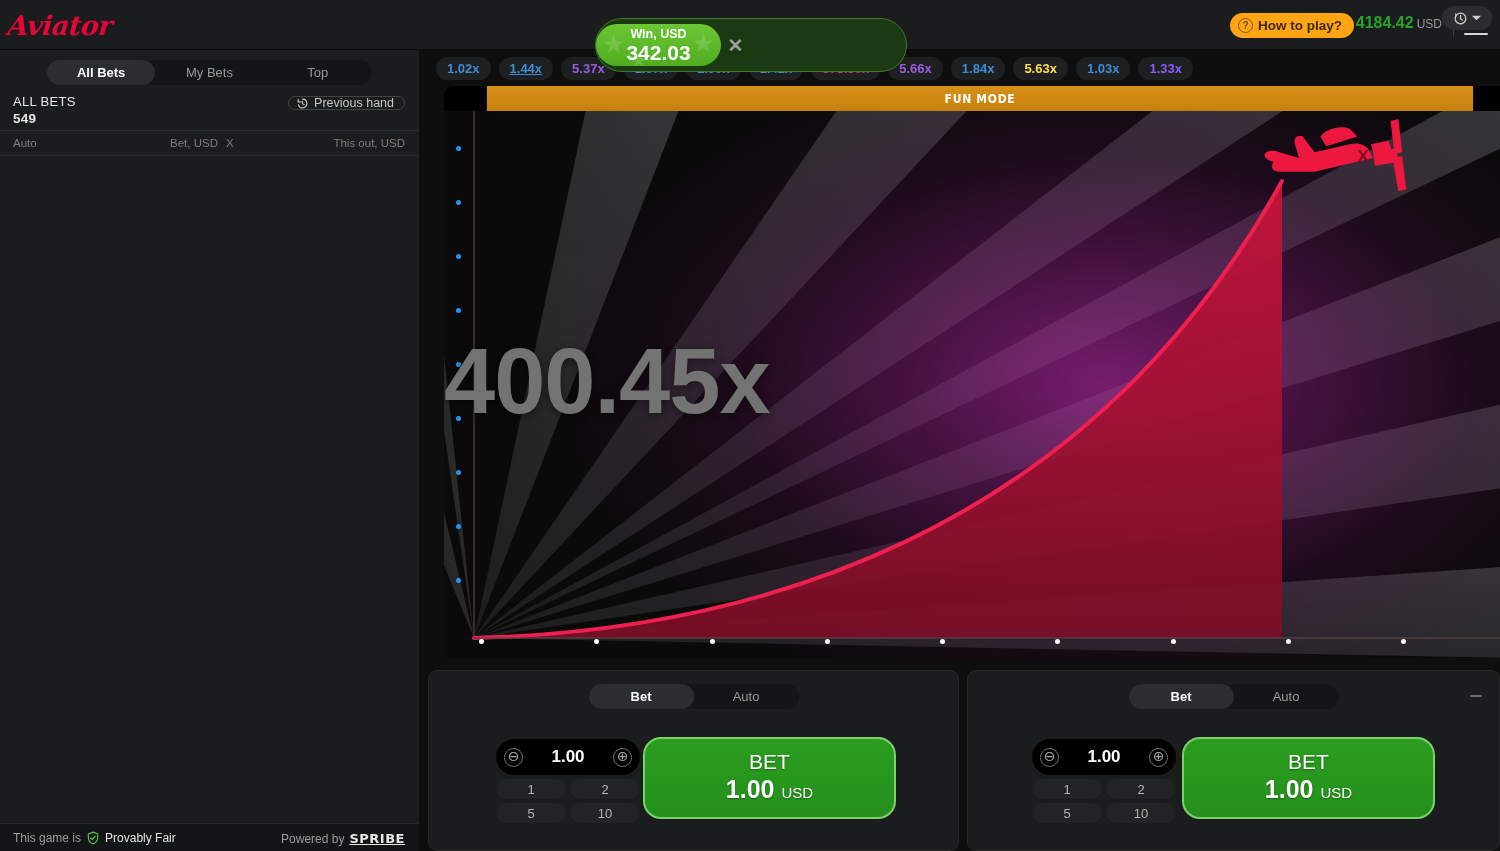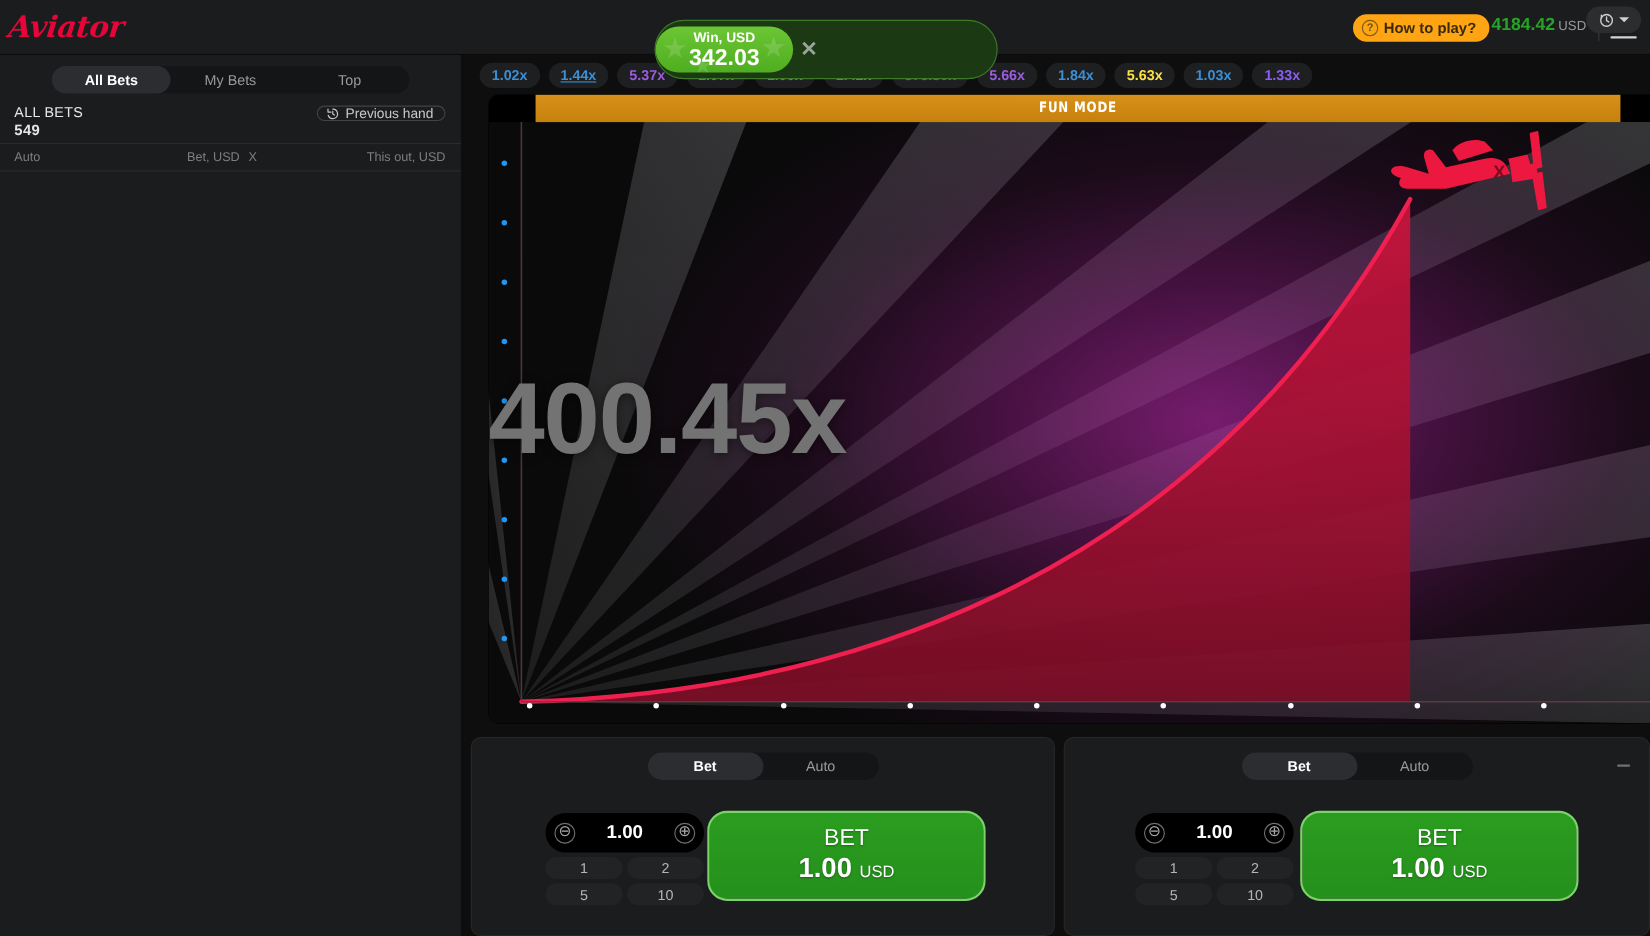--- a/index.html
+++ b/index.html
@@ -302,20 +302,34 @@
 
   <div id="colhdr">
     <span class="c0">Auto</span>
     <span class="c1">Bet, USD</span>
     <span class="c2">X</span>
     <span class="c3">This out, USD</span>
   </div>
 
   <div id="betslist"></div>
 
+  <div id="footer">
+    <div class="fl">
+      <span>This game is</span>
+      <svg width="14" height="14" viewBox="0 0 24 24">
+        <path d="M12 2l8 3v6c0 5-3.4 9.3-8 11-4.6-1.7-8-6-8-11V5z" fill="none" stroke="#55b949" stroke-width="2"></path>
+        <path d="M8 12l2.6 2.6L16 9" fill="none" stroke="#55b949" stroke-width="2" stroke-linecap="round" stroke-linejoin="round"></path>
+      </svg>
+      <span class="pf">Provably Fair</span>
+    </div>
+    <div class="fr">
+      <span>Powered by</span>
+      <span class="spribe">SPRIBE</span>
+    </div>
+  </div>
 </div>
 
 <div id="histbar">
     <div class="chip" style="color: rgb(59, 143, 212);">1.02x</div>
     <div class="chip" style="color: rgb(59, 143, 212); text-decoration: underline;">1.44x</div>
     <div class="chip" style="color: rgb(156, 92, 224);">5.37x</div>
     <div class="chip" style="color: rgb(59, 143, 212);">1.07x</div>
     <div class="chip" style="color: rgb(59, 143, 212);">1.00x</div>
     <div class="chip" style="color: rgb(59, 143, 212);">1.42x</div>
     <div class="chip" style="color: rgb(199, 51, 138);">875.30x</div>

